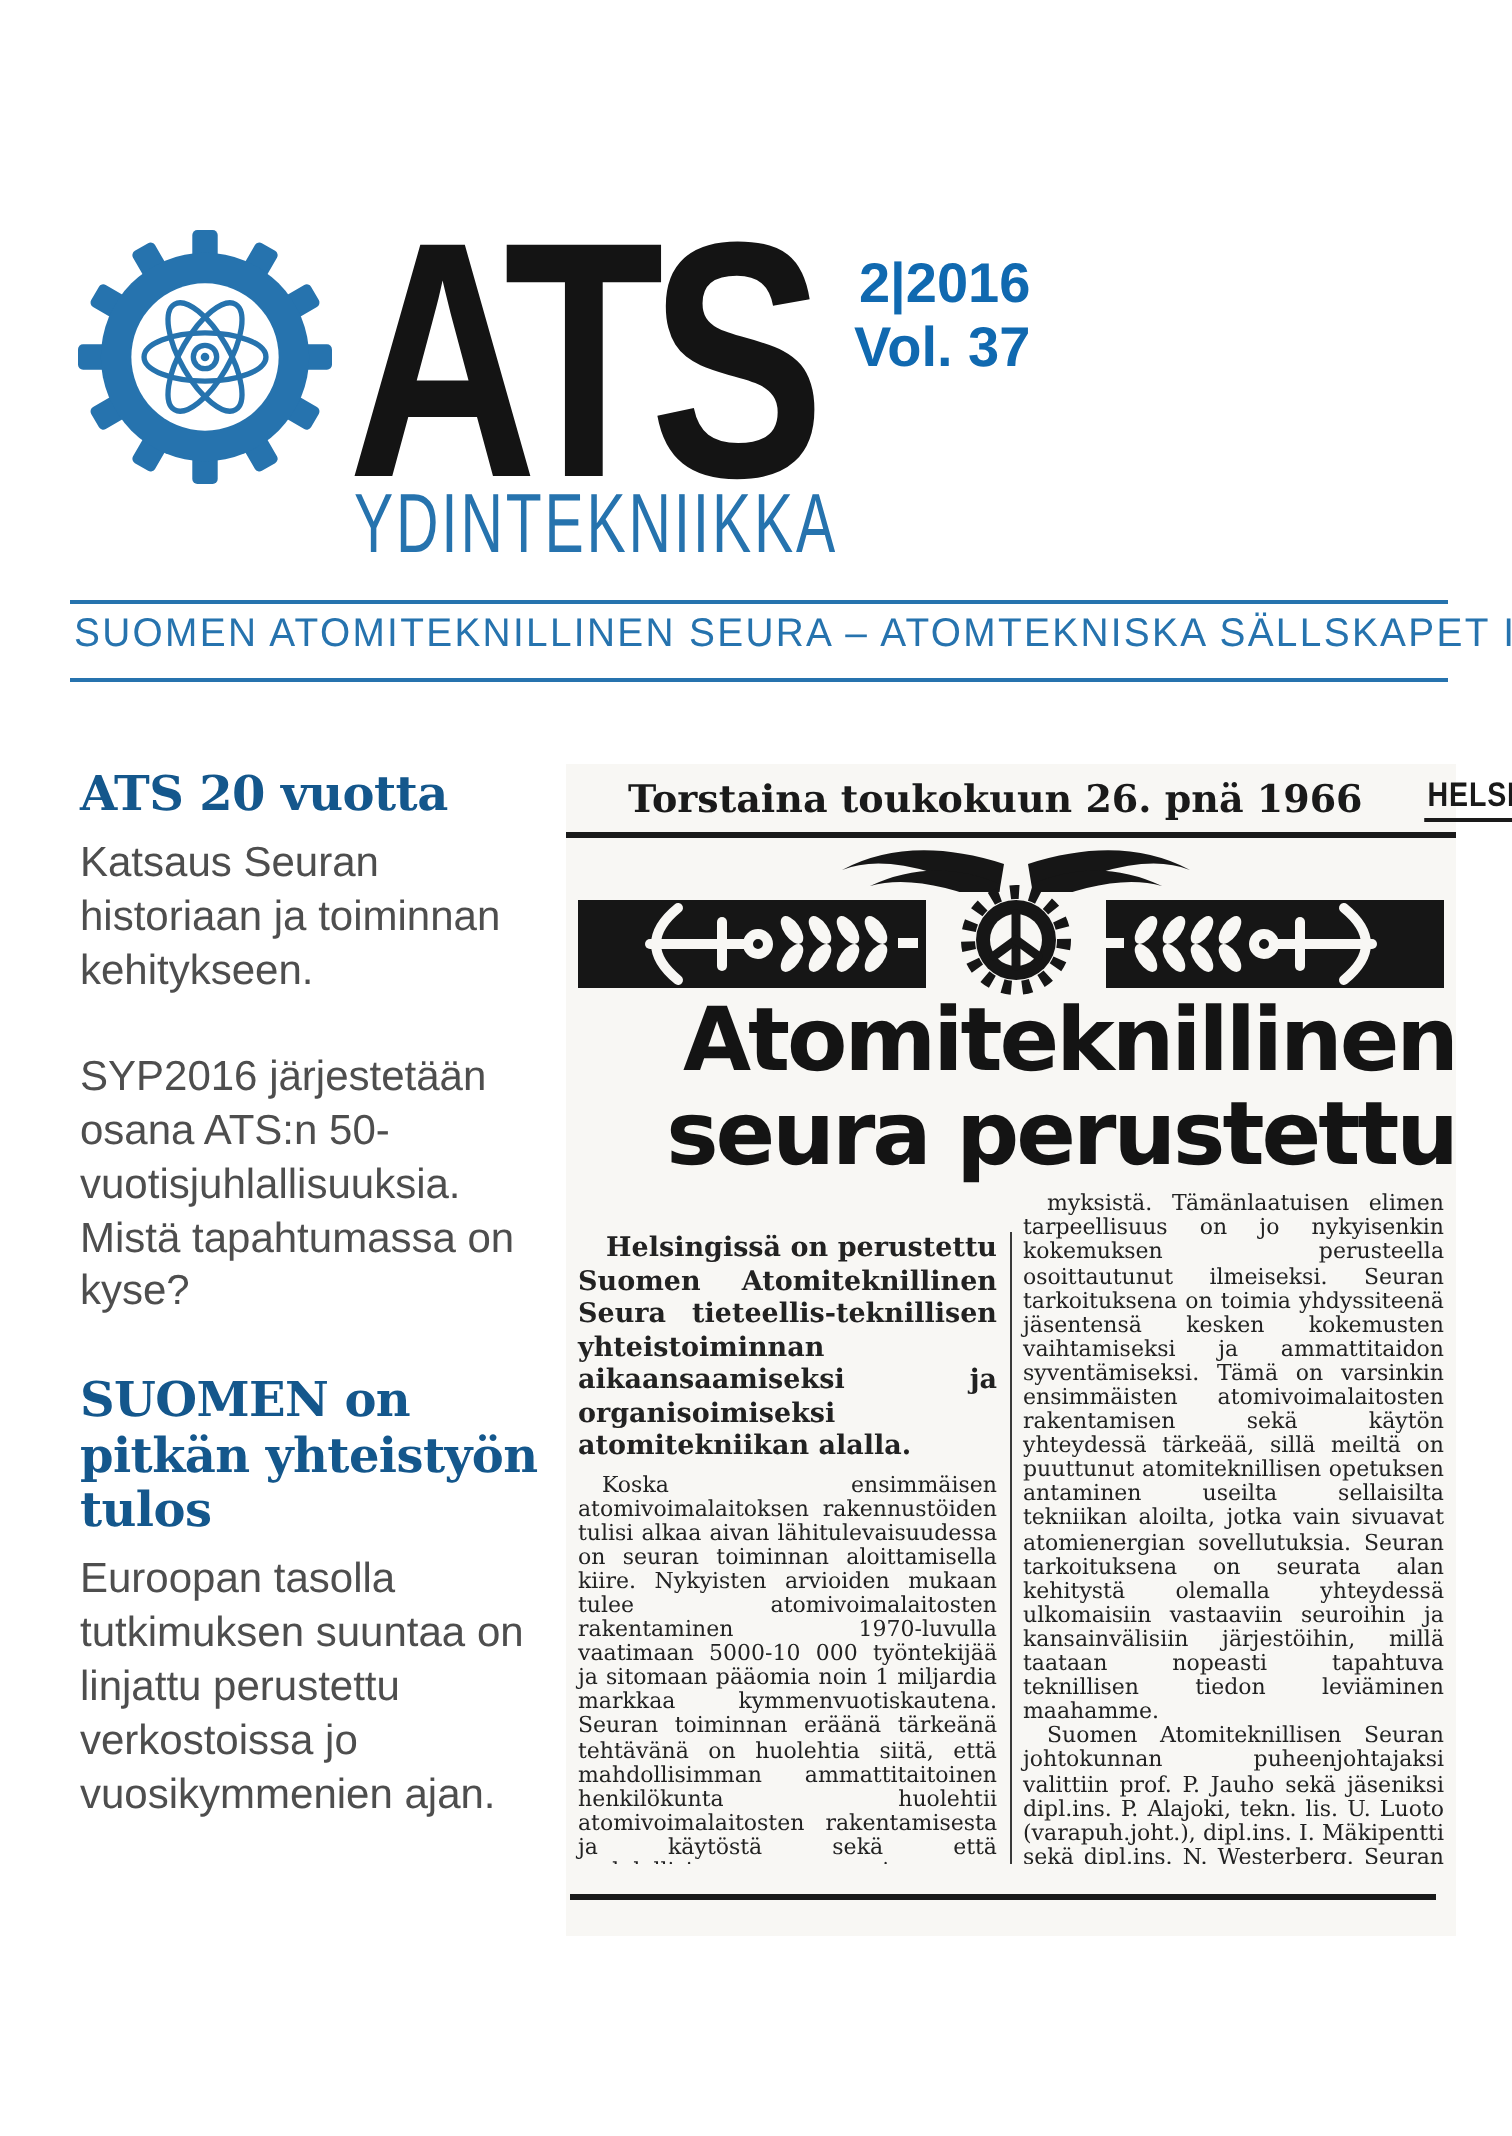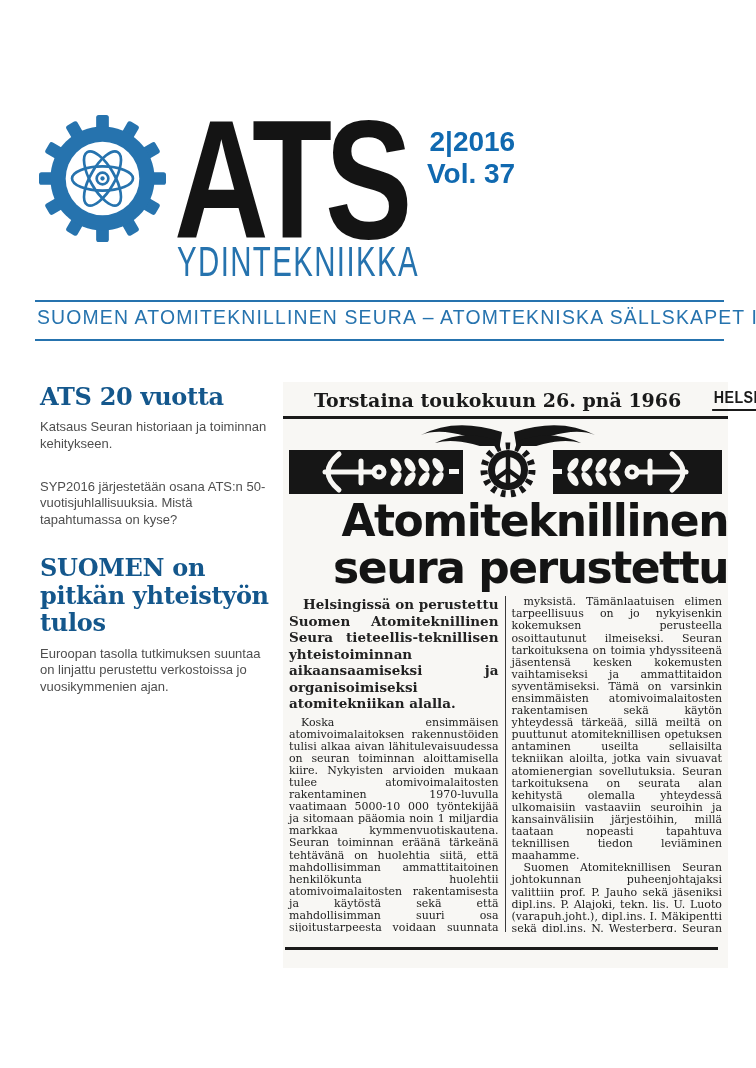--- a/index.html
+++ b/index.html
@@ -24,42 +24,42 @@
   .tagline{position:absolute;left:37px;top:306px;font-size:20px;color:#2673ae;
            letter-spacing:1.2px;white-space:nowrap;transform:scaleX(0.97);
            transform-origin:0 0;}
 
   
   .teasers{position:absolute;left:40px;top:383px;width:230px;}
   .teaser{margin-bottom:26px;}
   .teaser h2{font-family:"DejaVu Serif","Liberation Serif",serif;
              font-weight:bold;font-size:24px;line-height:1.14;color:#14578c;
              margin:0 0 9px 0;letter-spacing:-0.3px;}
-  .teaser p{font-size:13px;line-height:1.28;color:#4e4e4e;margin:0 0 18px 0;}
+  .teaser p{font-size:21px;line-height:1.28;color:#4e4e4e;margin:0 0 18px 0;}
 
   
   .clipping{position:absolute;left:283px;top:382px;width:445px;height:586px;
             background:#f8f7f4;color:#1a1a1a;}
   .np-dateline{display:flex;justify-content:space-between;align-items:center;
                padding:3px 2px 0 2px;height:29px;margin-left:29px;}
   .np-date{font-family:"DejaVu Serif","Liberation Serif",serif;font-weight:bold;
            font-size:19px;white-space:nowrap;}
   .np-masthead{font-weight:bold;font-size:17px;letter-spacing:0.5px;
                border-bottom:2px solid #1a1a1a;padding:0 2px 1px 2px;
                transform:scaleX(0.84);transform-origin:100% 100%;white-space:nowrap;}
   .np-toprule{height:3px;background:#1a1a1a;margin:2px 0 0 0;}
   .np-banner{display:block;margin-top:1px;}
   .np-headline{padding:0 0 0 2px;font-family:"DejaVu Sans","Liberation Sans",sans-serif;
                font-weight:bold;font-size:44px;line-height:1.06;
                letter-spacing:-1.5px;color:#141414;text-align:right;}
   .np-cols{display:flex;height:336px;overflow:hidden;margin-top:5px;
            font-family:"DejaVu Serif","Liberation Serif",serif;}
   .np-col{width:50%;box-sizing:border-box;padding:0 6px;font-size:11px;
           line-height:1.1;text-align:justify;color:#222222;}
-  .np-col-1{border-right:1px solid #3a3a3a;}
+  .np-col-1{border-right:1px solid #3a3a3a;margin-top:20px;}
   .np-lead{font-weight:bold;font-size:13.5px;line-height:1.22;text-indent:14px;
            margin:0 0 5px 0;}
   .np-p{margin:0;text-indent:12px;}
   .np-bottomrule{position:absolute;left:2px;right:10px;bottom:18px;height:3px;
                  background:#1a1a1a;}
 </style>
 </head>
 <body>
 
 <div class="page">

